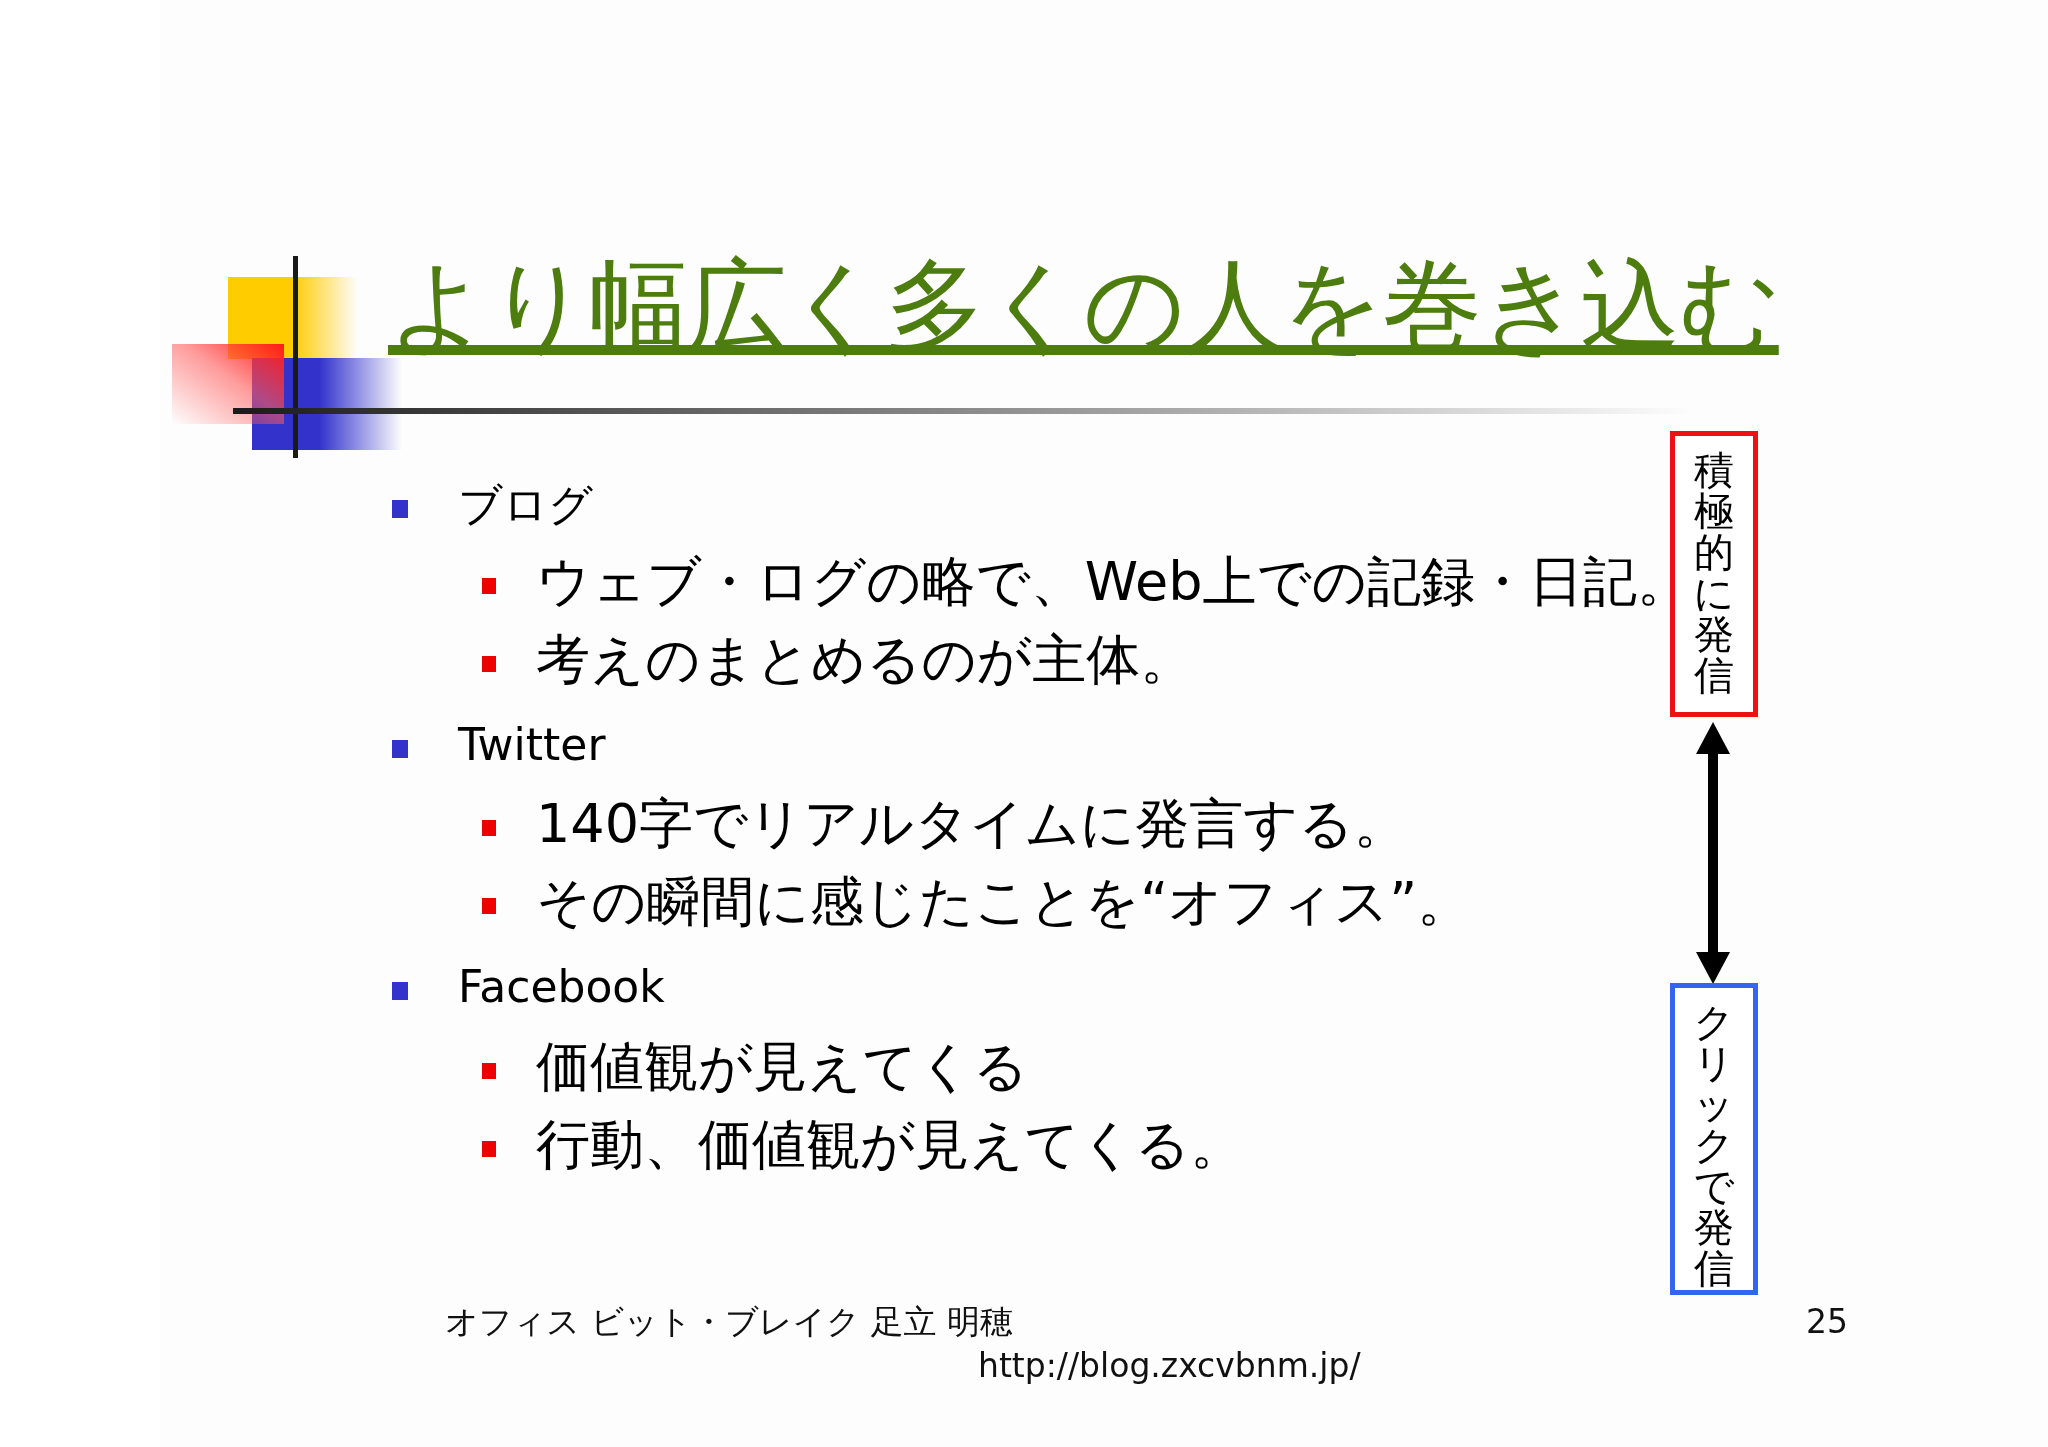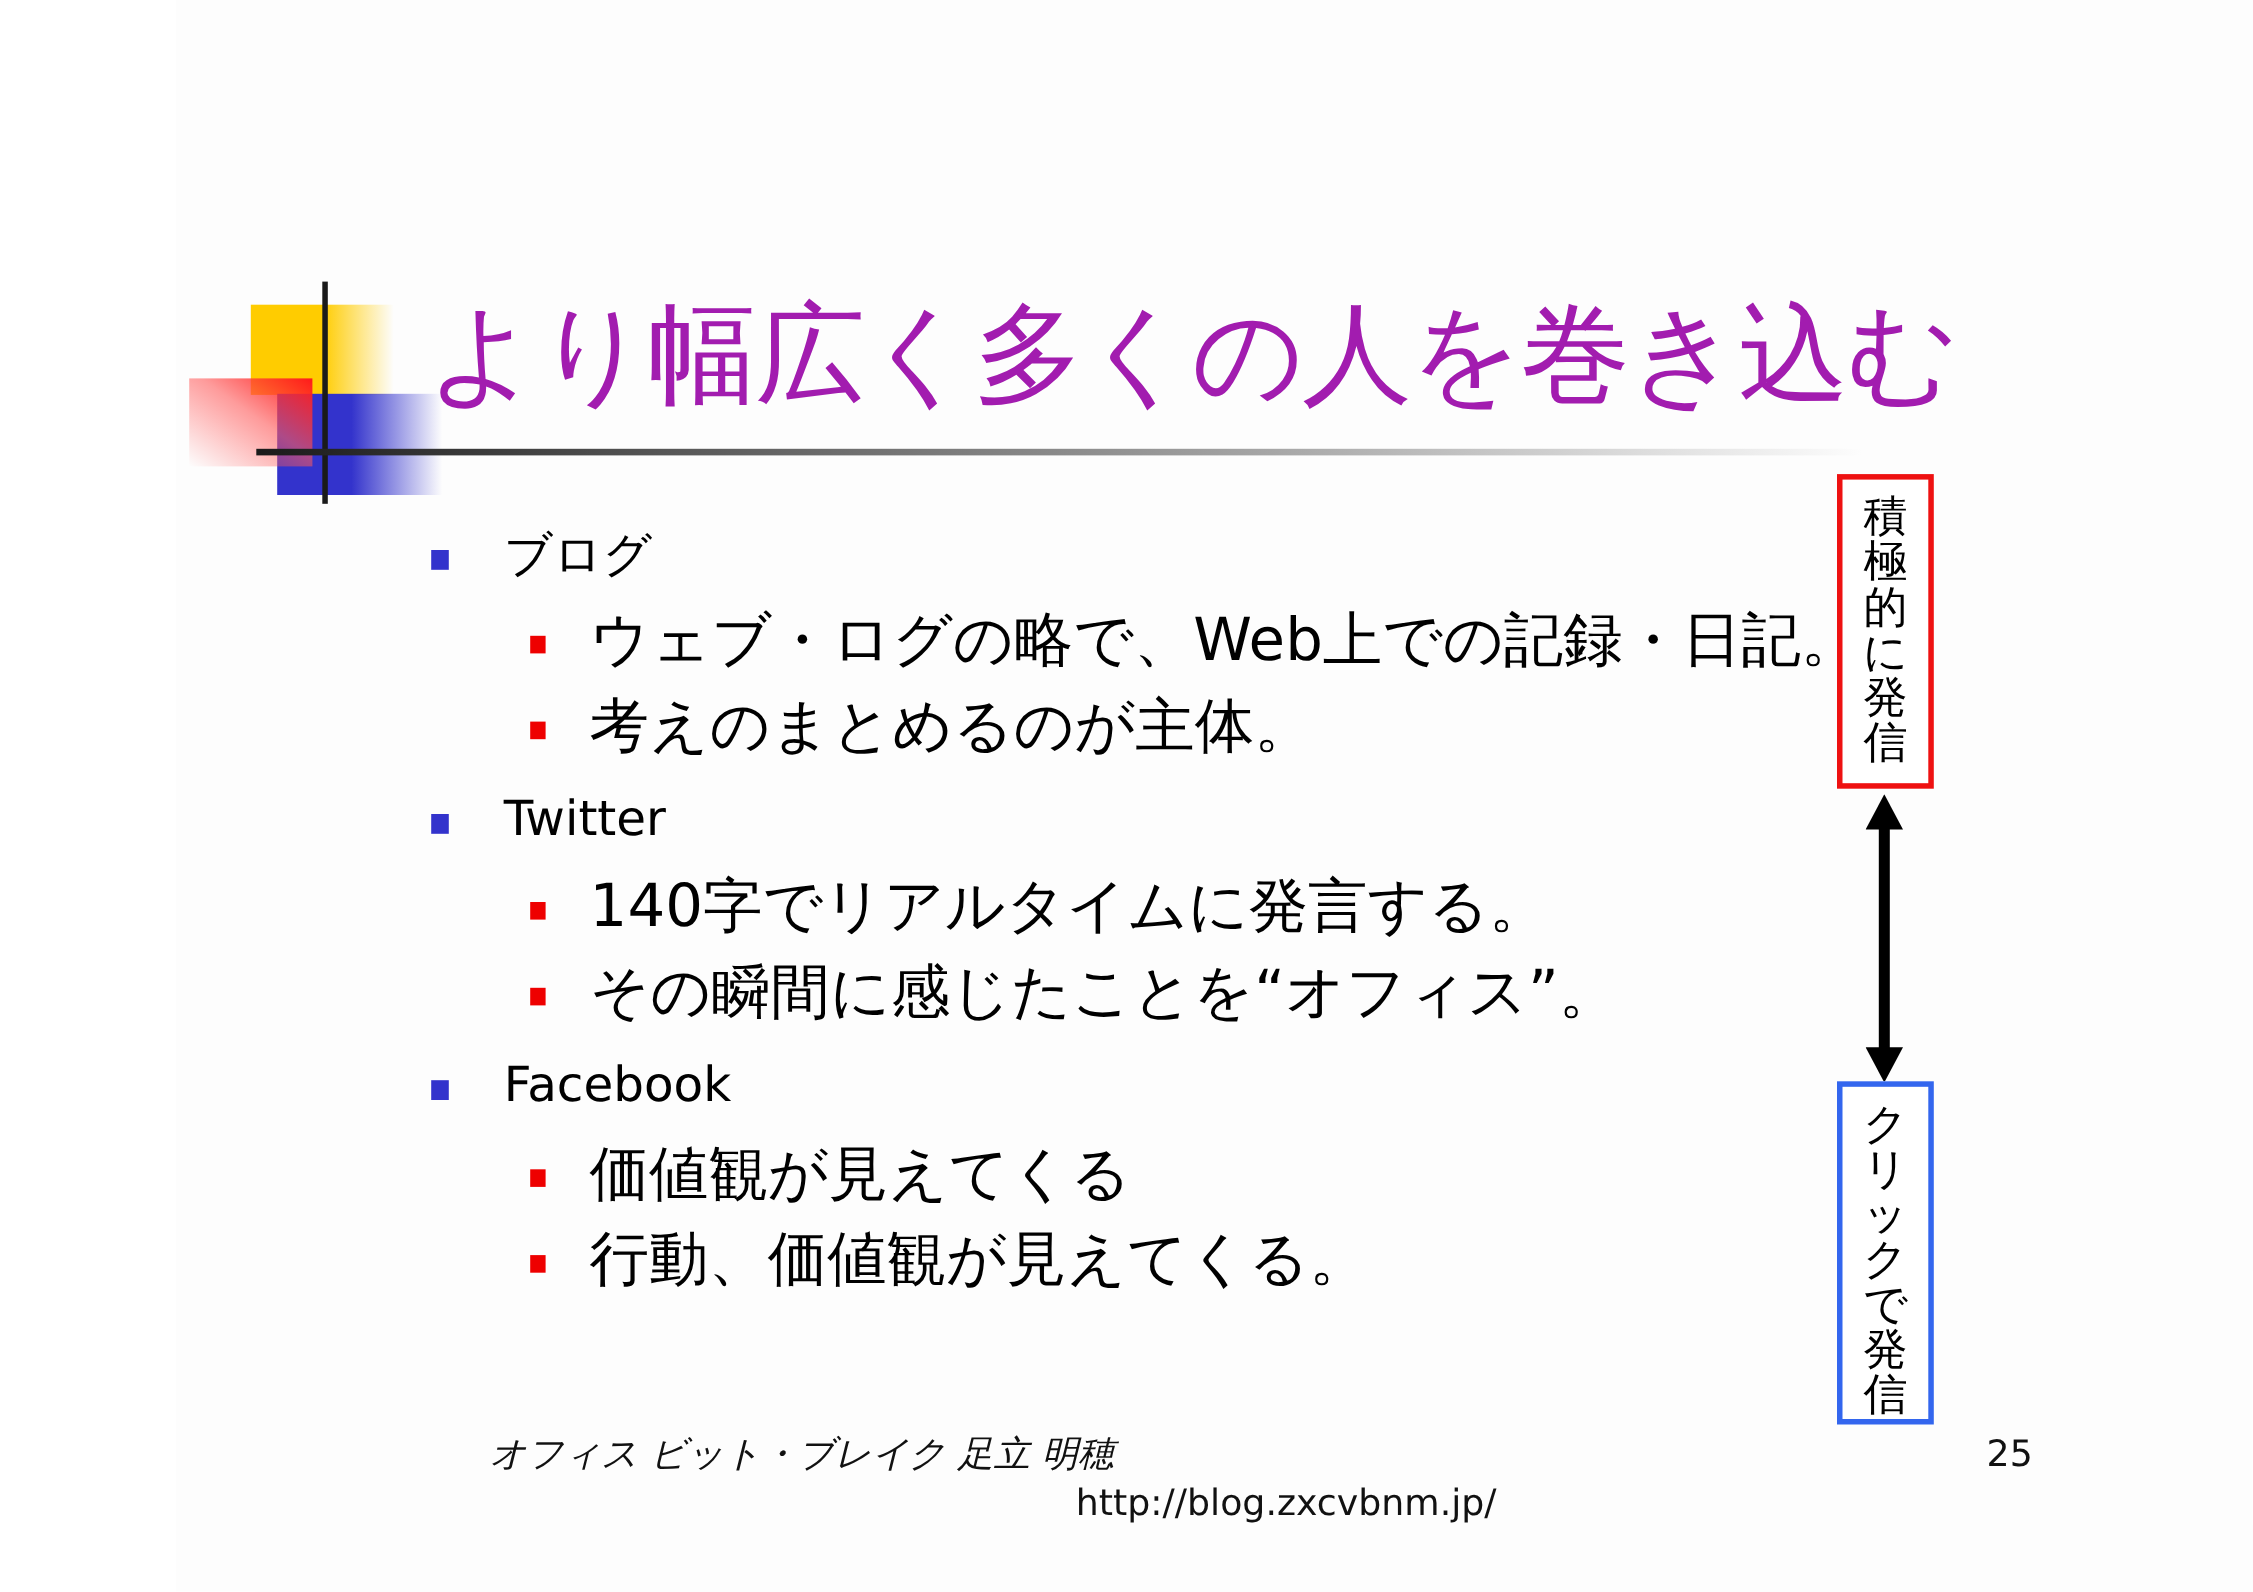--- a/index.html
+++ b/index.html
@@ -9,36 +9,36 @@
   .logo { position: absolute; left: 0; top: 0; }
   .logo .yellow { position: absolute; left: 228px; top: 277px; width: 130px; height: 82px;
                   background: linear-gradient(to right, #ffcc00 0%, #ffcc00 50%, rgba(255,204,0,0) 100%); }
   .logo .blue { position: absolute; left: 252px; top: 358px; width: 150px; height: 92px;
                 background: linear-gradient(to right, #3333cc 0%, #3333cc 45%, rgba(51,51,204,0) 100%); }
   .logo .red { position: absolute; left: 172px; top: 344px; width: 112px; height: 80px;
                background: linear-gradient(to bottom left, #ff1a1a 0%, rgba(255,90,90,0.6) 45%, rgba(255,255,255,0) 100%); }
   .logo .vline { position: absolute; left: 293px; top: 256px; width: 5px; height: 202px; background: #1a1a1a; }
   .title-rule { position: absolute; left: 233px; top: 408px; width: 1460px; height: 6px;
                 background: linear-gradient(to right, #1a1a1a 0%, #555 25%, #aaa 65%, rgba(230,230,230,0) 100%); }
-  .title { position: absolute; left: 388px; top: 262px; font-size: 100px; line-height: 120px;
-           color: #a21caf; font-family: "DejaVu Sans", sans-serif; letter-spacing: -2px; white-space: nowrap; }
+  .title { position: absolute; left: 388px; top: 246px; font-size: 100px; line-height: 120px;
+           color: #4d7c0f; font-family: "DejaVu Sans", sans-serif; letter-spacing: -2px; white-space: nowrap; text-decoration: underline; }
   .bullets { position: absolute; left: 392px; top: 0; }
   .item { position: absolute; white-space: nowrap; }
   .l1 .bullet { position: absolute; left: 0; width: 16px; height: 18px; background: #3333cc; }
   .l1 .text { position: absolute; left: 66px; font-size: 44px; line-height: 70px; }
   .l2 .bullet { position: absolute; left: 90px; width: 14px; height: 16px; background: #ee0000; }
   .l2 .text { position: absolute; left: 144px; font-size: 54px; line-height: 64px; }
   .vbox { position: absolute; width: 88px; background: #fff; display: flex; flex-direction: column;
           align-items: center; font-size: 40px; line-height: 41px; color: #000; padding-top: 14px; box-sizing: border-box; }
   .vbox.red { left: 1670px; top: 431px; height: 286px; border: 5px solid #ee1111; }
   .vbox.blue { left: 1670px; top: 983px; height: 312px; border: 5px solid #3366ee; }
   .vbox span { display: block; }
   .arrow { position: absolute; left: 1696px; top: 722px; width: 34px; height: 262px; }
   .footer { position: absolute; top: 1300px; font-size: 33px; line-height: 44px; white-space: nowrap; color: #111; }
-  .footer.author { left: 445px; font-style: italic; }
+  .footer.author { left: 445px; }
   .footer.url { left: 978px; margin-top: 44px; }
   .footer.page { left: 1806px; }
 </style>
 </head>
 <body>
 
 <div class="slide-bg"></div>
 
 <div class="logo">
   <div class="yellow"></div>

